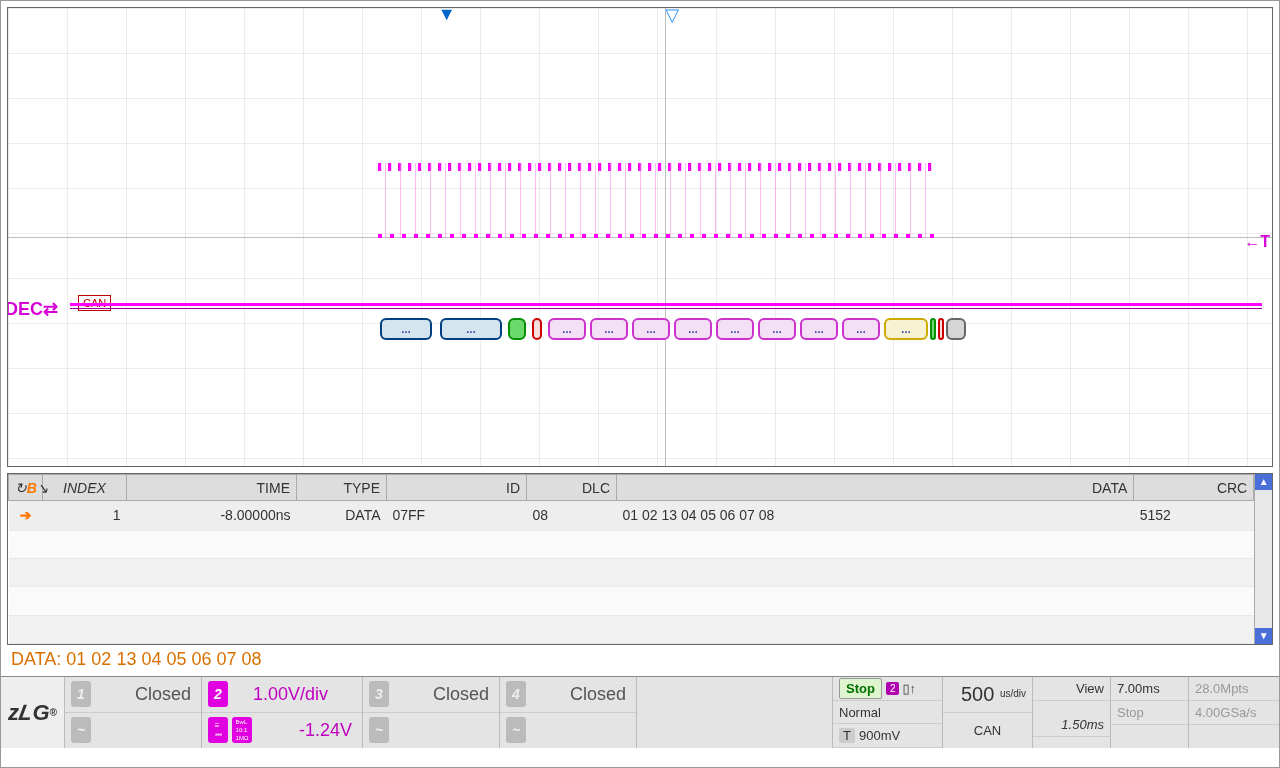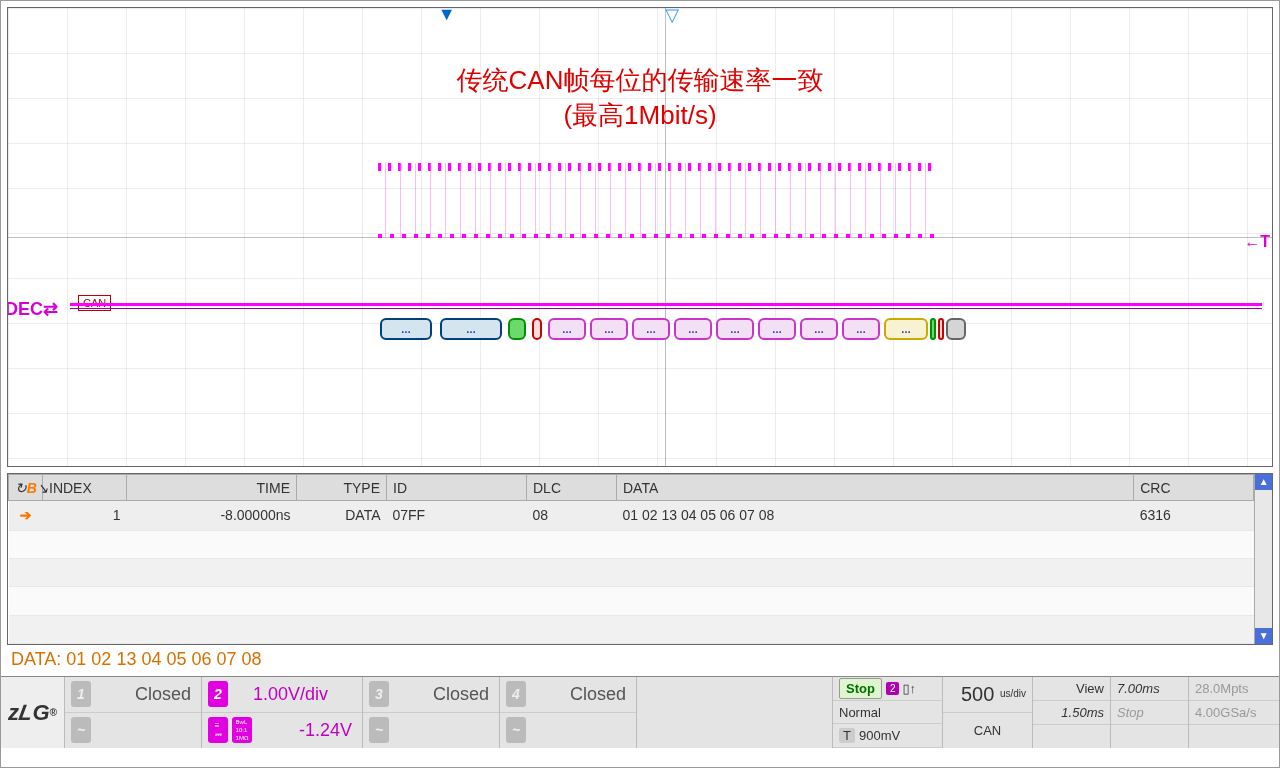--- a/index.html
+++ b/index.html
@@ -36,21 +36,21 @@
 .seg.green { border-color: #009000; background: #6cd96c; }
 .seg.purple { border-color: #cc33cc; background: #f4e0f4; }
 .seg.red { border-color: #cc0000; background: #f5dede; }
 .seg.yellow { border-color: #ccaa00; background: #f6f2d2; }
 .seg.gray { border-color: #666; background: #d5d5d5; }
 .seg.dotlabel::before { content: '…'; color: #2030a0; font-weight: bold; }
 
 
 .table-area { margin: 0 6px 4px; border: 1px solid #666; background: #fff; height: 172px; position: relative; display: flex; }
 .table-area table { width: 100%; border-collapse: collapse; table-layout: fixed; }
-.table-area thead th { background: #ddd; border: 1px solid #aaa; color: #333; text-align: left; padding: 3px 6px; font-weight: normal; font-size: 14px; height: 26px; }
+.table-area thead th { background: #ddd; border: 1px solid #aaa; color: #333; text-align: right; padding: 3px 6px; font-weight: normal; font-size: 14px; height: 26px; }
 .table-area tbody td { border-bottom: 1px solid #e8e8e8; padding: 3px 6px; font-size: 14px; color: #333; height: 22px; background: #fafafa; }
 .table-area tbody tr:nth-child(odd) td { background: #f1f1f1; }
 .table-area tbody tr:first-child td { background: #eee; }
 .table-area .cursor-icon { width: 28px; text-align: center; }
 .table-area .cursor-icon span { color: #ff7700; font-weight: bold; }
 .table-area .sb { width: 18px; background: #e8e8e8; border-left: 1px solid #aaa; position: relative; }
 .table-area .sb .up, .table-area .sb .down { position: absolute; left: 0; right: 0; height: 16px; background: #4a6fd8; color: #fff; text-align: center; font-size: 10px; line-height: 16px; }
 .table-area .sb .up { top: 0; }
 .table-area .sb .down { bottom: 0; }
 
@@ -85,24 +85,20 @@
 <div class="app">
 
   <div class="waveform-area">
     <div class="grid"></div>
     <div class="center-h"></div>
     <div class="center-v"></div>
 
     <span class="top-marker1">▼</span>
     <span class="top-marker2" style="color:#3399ff;">▽</span>
 
-    <div class="annotation">
-      <div>传统CAN帧每位的传输速率一致</div>
-      <div>(最高1Mbit/s)</div>
-    </div>
 
     <div class="signal-region">
       <div class="dashes"></div>
       <div class="verts"></div>
       <div class="dashesb"></div>
     </div>
 
     <div class="dec-label">
       <span>DEC</span><span class="dec-arrow">⇄</span>
     </div>
@@ -137,39 +133,39 @@
           <col style="width:170px">
           <col style="width:90px">
           <col style="width:140px">
           <col style="width:90px">
           <col>
           <col style="width:120px">
       </colgroup>
       <thead>
         <tr>
           <th class="cursor-icon"><em>↻<span style="font-style:italic;">B</span>↘</em></th>
-          <th style="text-align:left;">INDEX</th>
+          <th style="text-align:center;font-style:italic;">INDEX</th>
           <th style="text-align:right;">TIME</th>
           <th style="text-align:right;">TYPE</th>
           <th>ID</th>
           <th>DLC</th>
           <th>DATA</th>
           <th>CRC</th>
         </tr>
       </thead>
       <tbody>
         <tr>
           <td class="cursor-icon"><span>➔</span></td>
           <td style="text-align:right;">1</td>
           <td style="text-align:right;">-8.00000ns</td>
           <td style="text-align:right;">DATA</td>
           <td>07FF</td>
           <td>08</td>
           <td>01 02 13 04 05 06 07 08</td>
-          <td>6316</td>
+          <td>5152</td>
         </tr>
         <tr>
             <td></td>
             <td></td>
             <td></td>
             <td></td>
             <td></td>
             <td></td>
             <td></td>
             <td></td>
@@ -277,26 +273,26 @@
           <span>900mV</span>
         </div>
         <div class="rcell" style="height:0;border:none;"></div>
       </div>
       <div class="rcol" style="width:90px;text-align:right;">
         <div class="rcell" style="height:36px;font-size:20px;justify-content:flex-end;">
           <span>500</span>&nbsp;<span style="font-size:10px;line-height:10px;">us/div</span>
         </div>
         <div class="rcell" style="height:36px;justify-content:center;">CAN</div>
       </div>
-      <div class="rcol" style="width:78px;">
+      <div class="rcol" style="width:78px;justify-content:space-between;">
         <div class="rcell" style="justify-content:flex-end;">View</div>
         <div class="rcell" style="justify-content:flex-end;font-style:italic;">1.50ms</div>
         <div class="rcell" style="height:0;border:none;"></div>
       </div>
-      <div class="rcol" style="width:78px;font-style:italic;">
+      <div class="rcol" style="width:78px;">
         <div class="rcell">7.00ms</div>
         <div class="rcell">
             <span class="dim-text">Stop</span>
           </div>
         <div class="rcell" style="height:0;border:none;"></div>
       </div>
       <div class="rcol" style="width:90px;border-right:none;">
         <div class="rcell">
             <span class="dim-text">28.0Mpts</span>
           </div>

